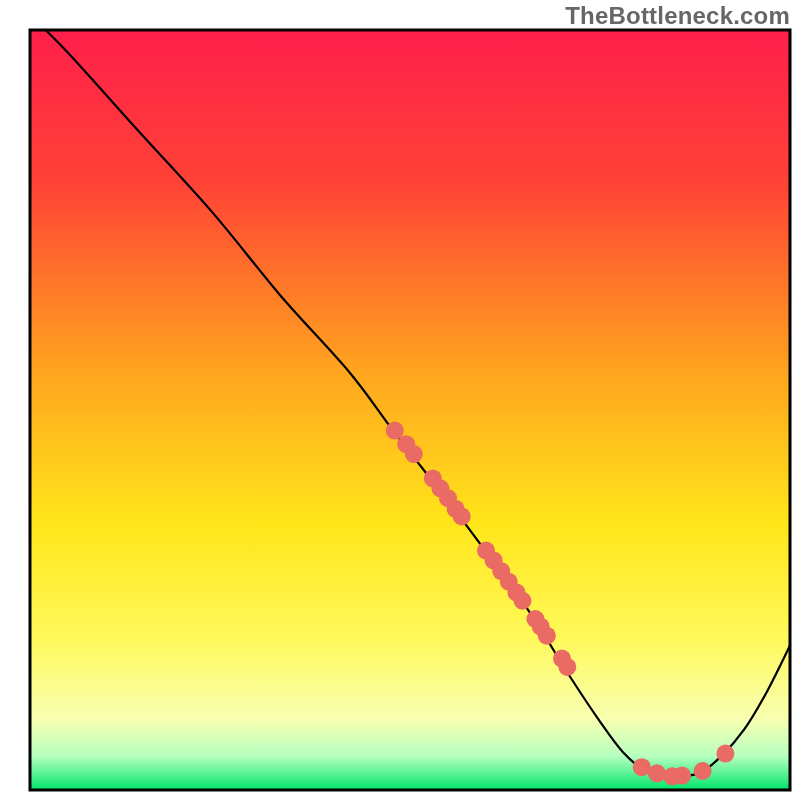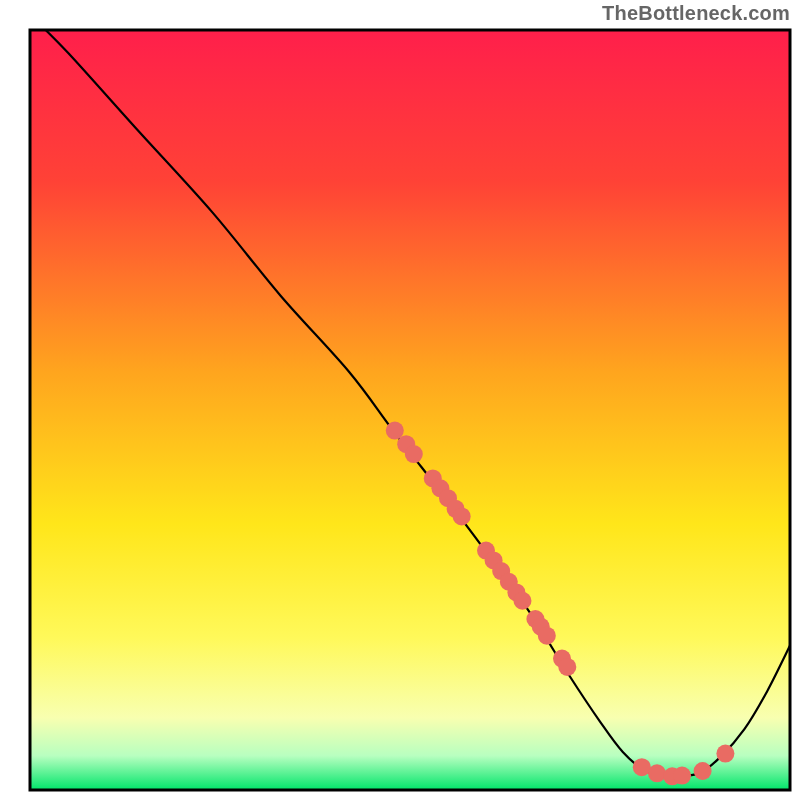--- a/index.html
+++ b/index.html
@@ -13,21 +13,21 @@
   }
   .wrap {
     position: relative;
     width: 800px;
     height: 800px;
   }
   .watermark {
     position: absolute;
     top: 2px;
     right: 10px;
-    font-size: 20px;
+    font-size: 24px;
     font-weight: 600;
     color: #666;
     letter-spacing: 0.2px;
     z-index: 5;
     text-align: right;
   }
   svg {
     position: absolute;
     inset: 0;
   }

